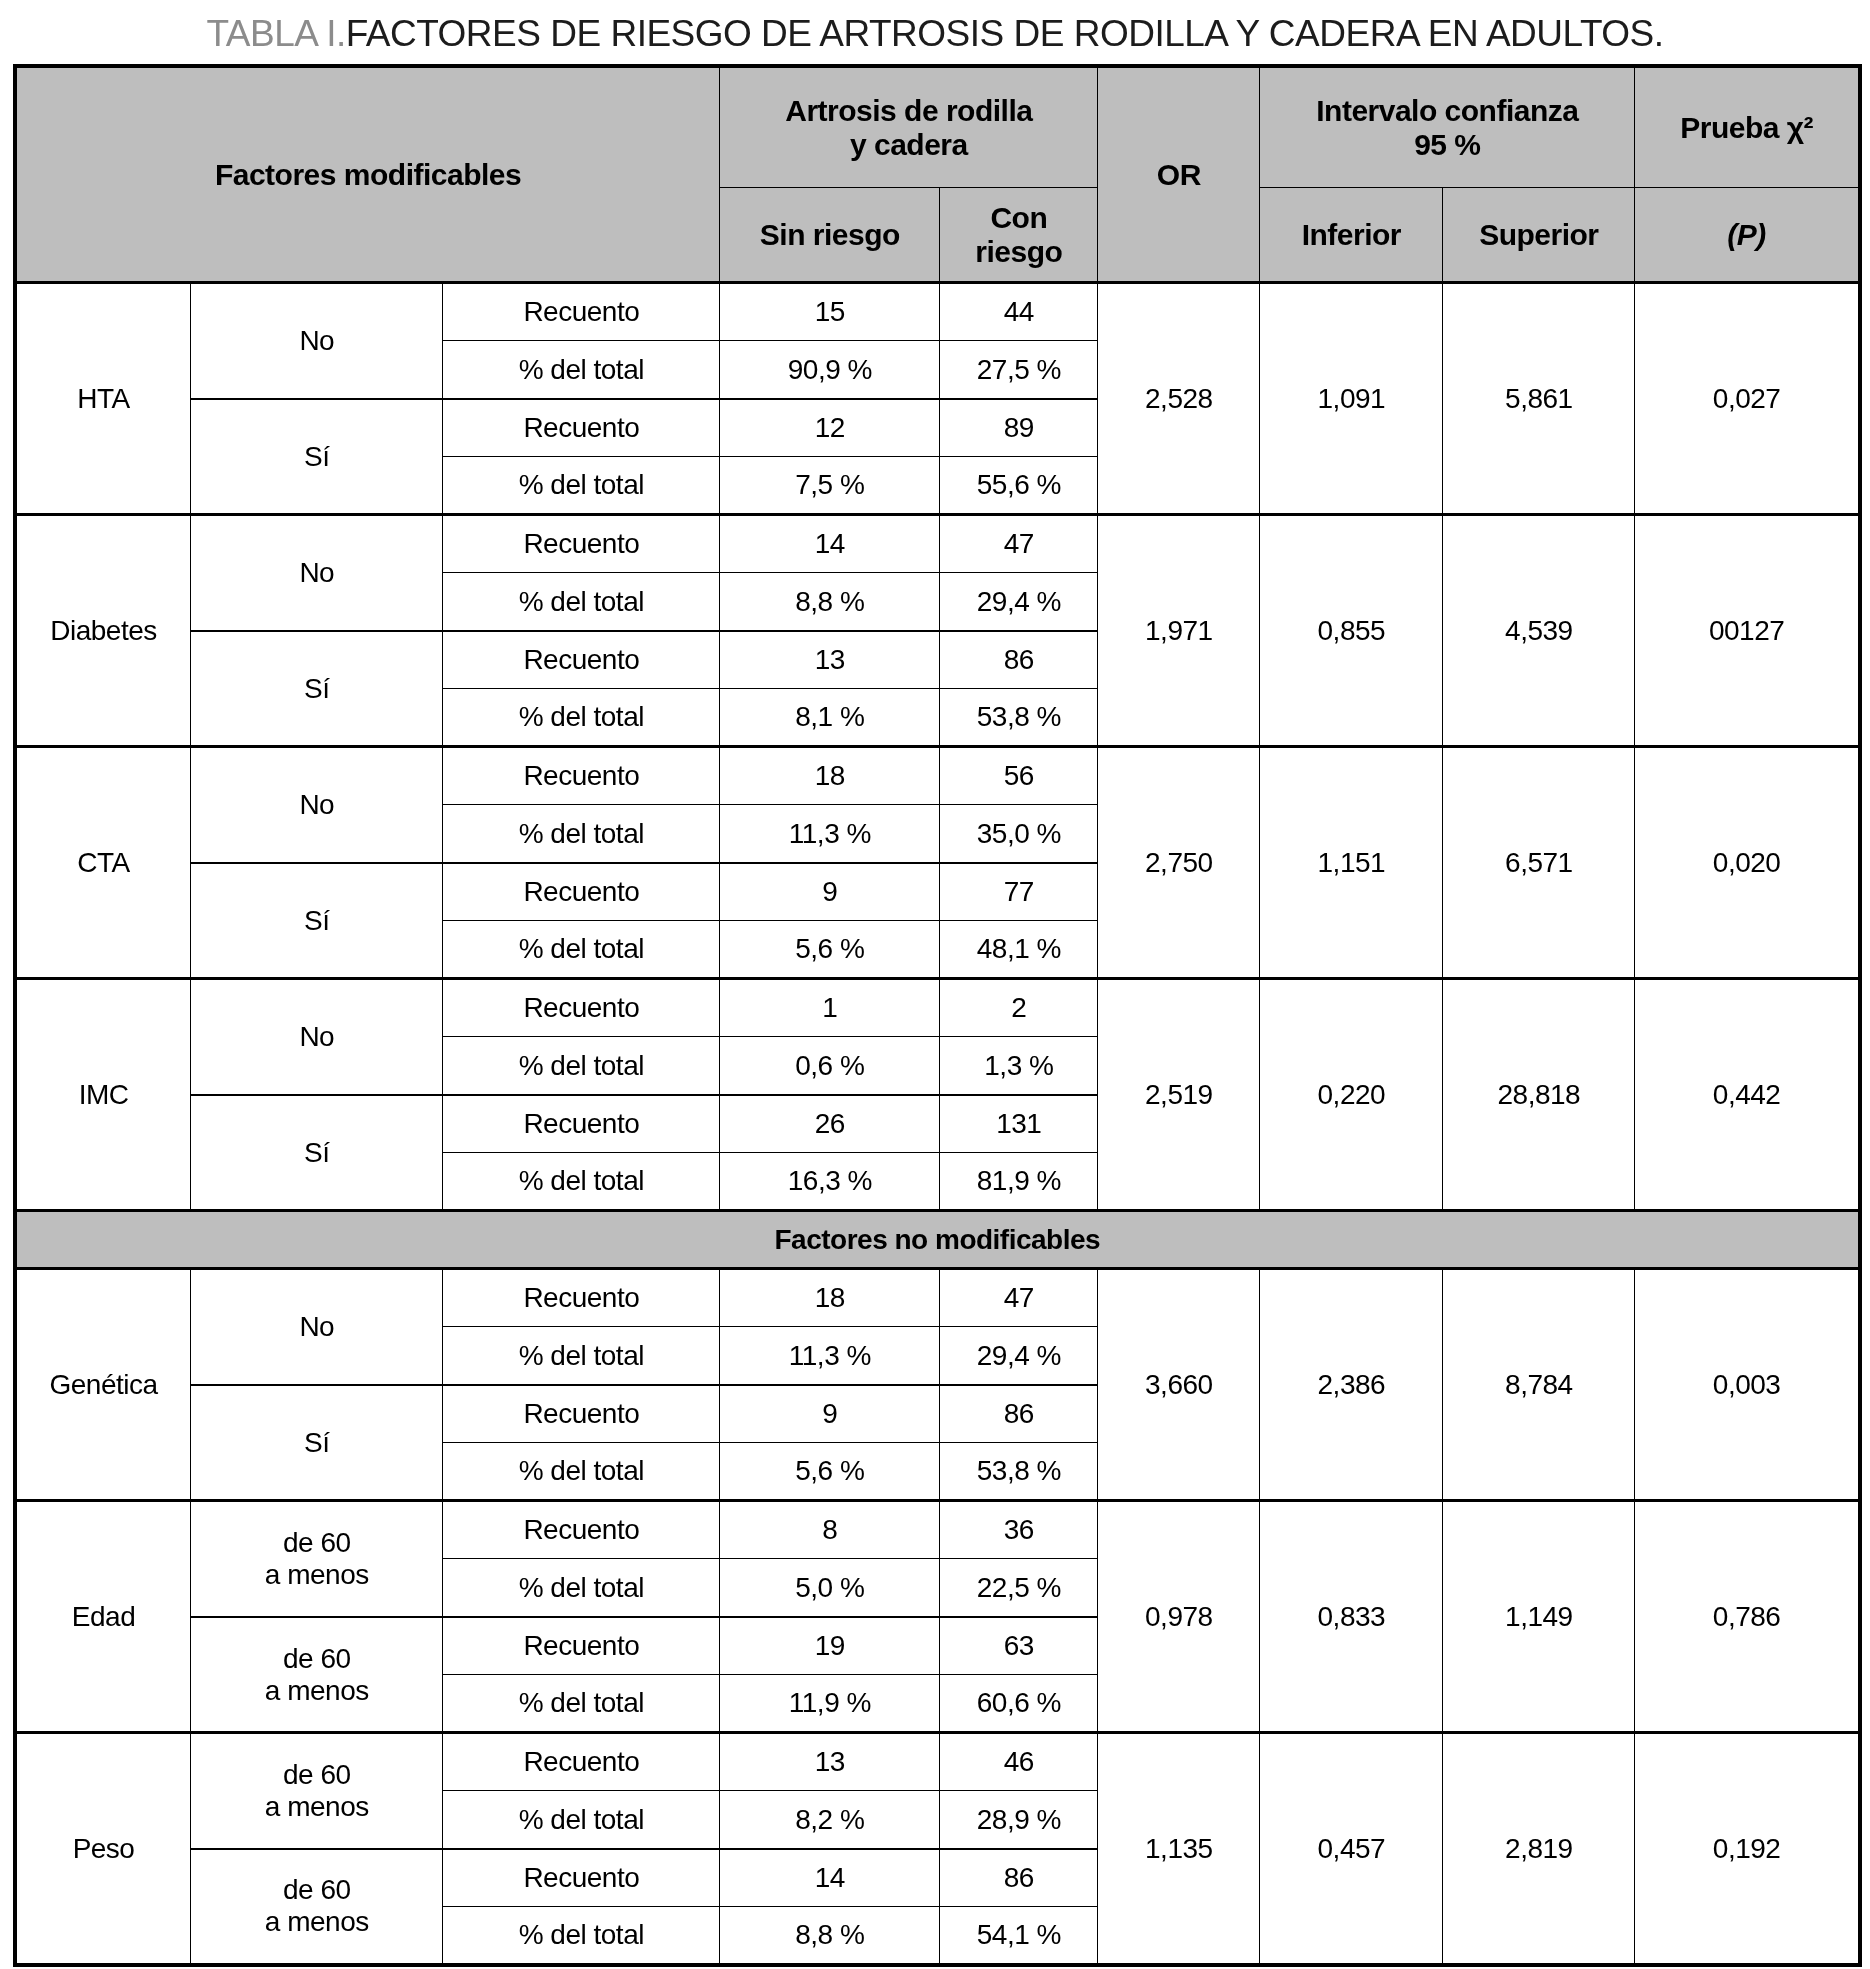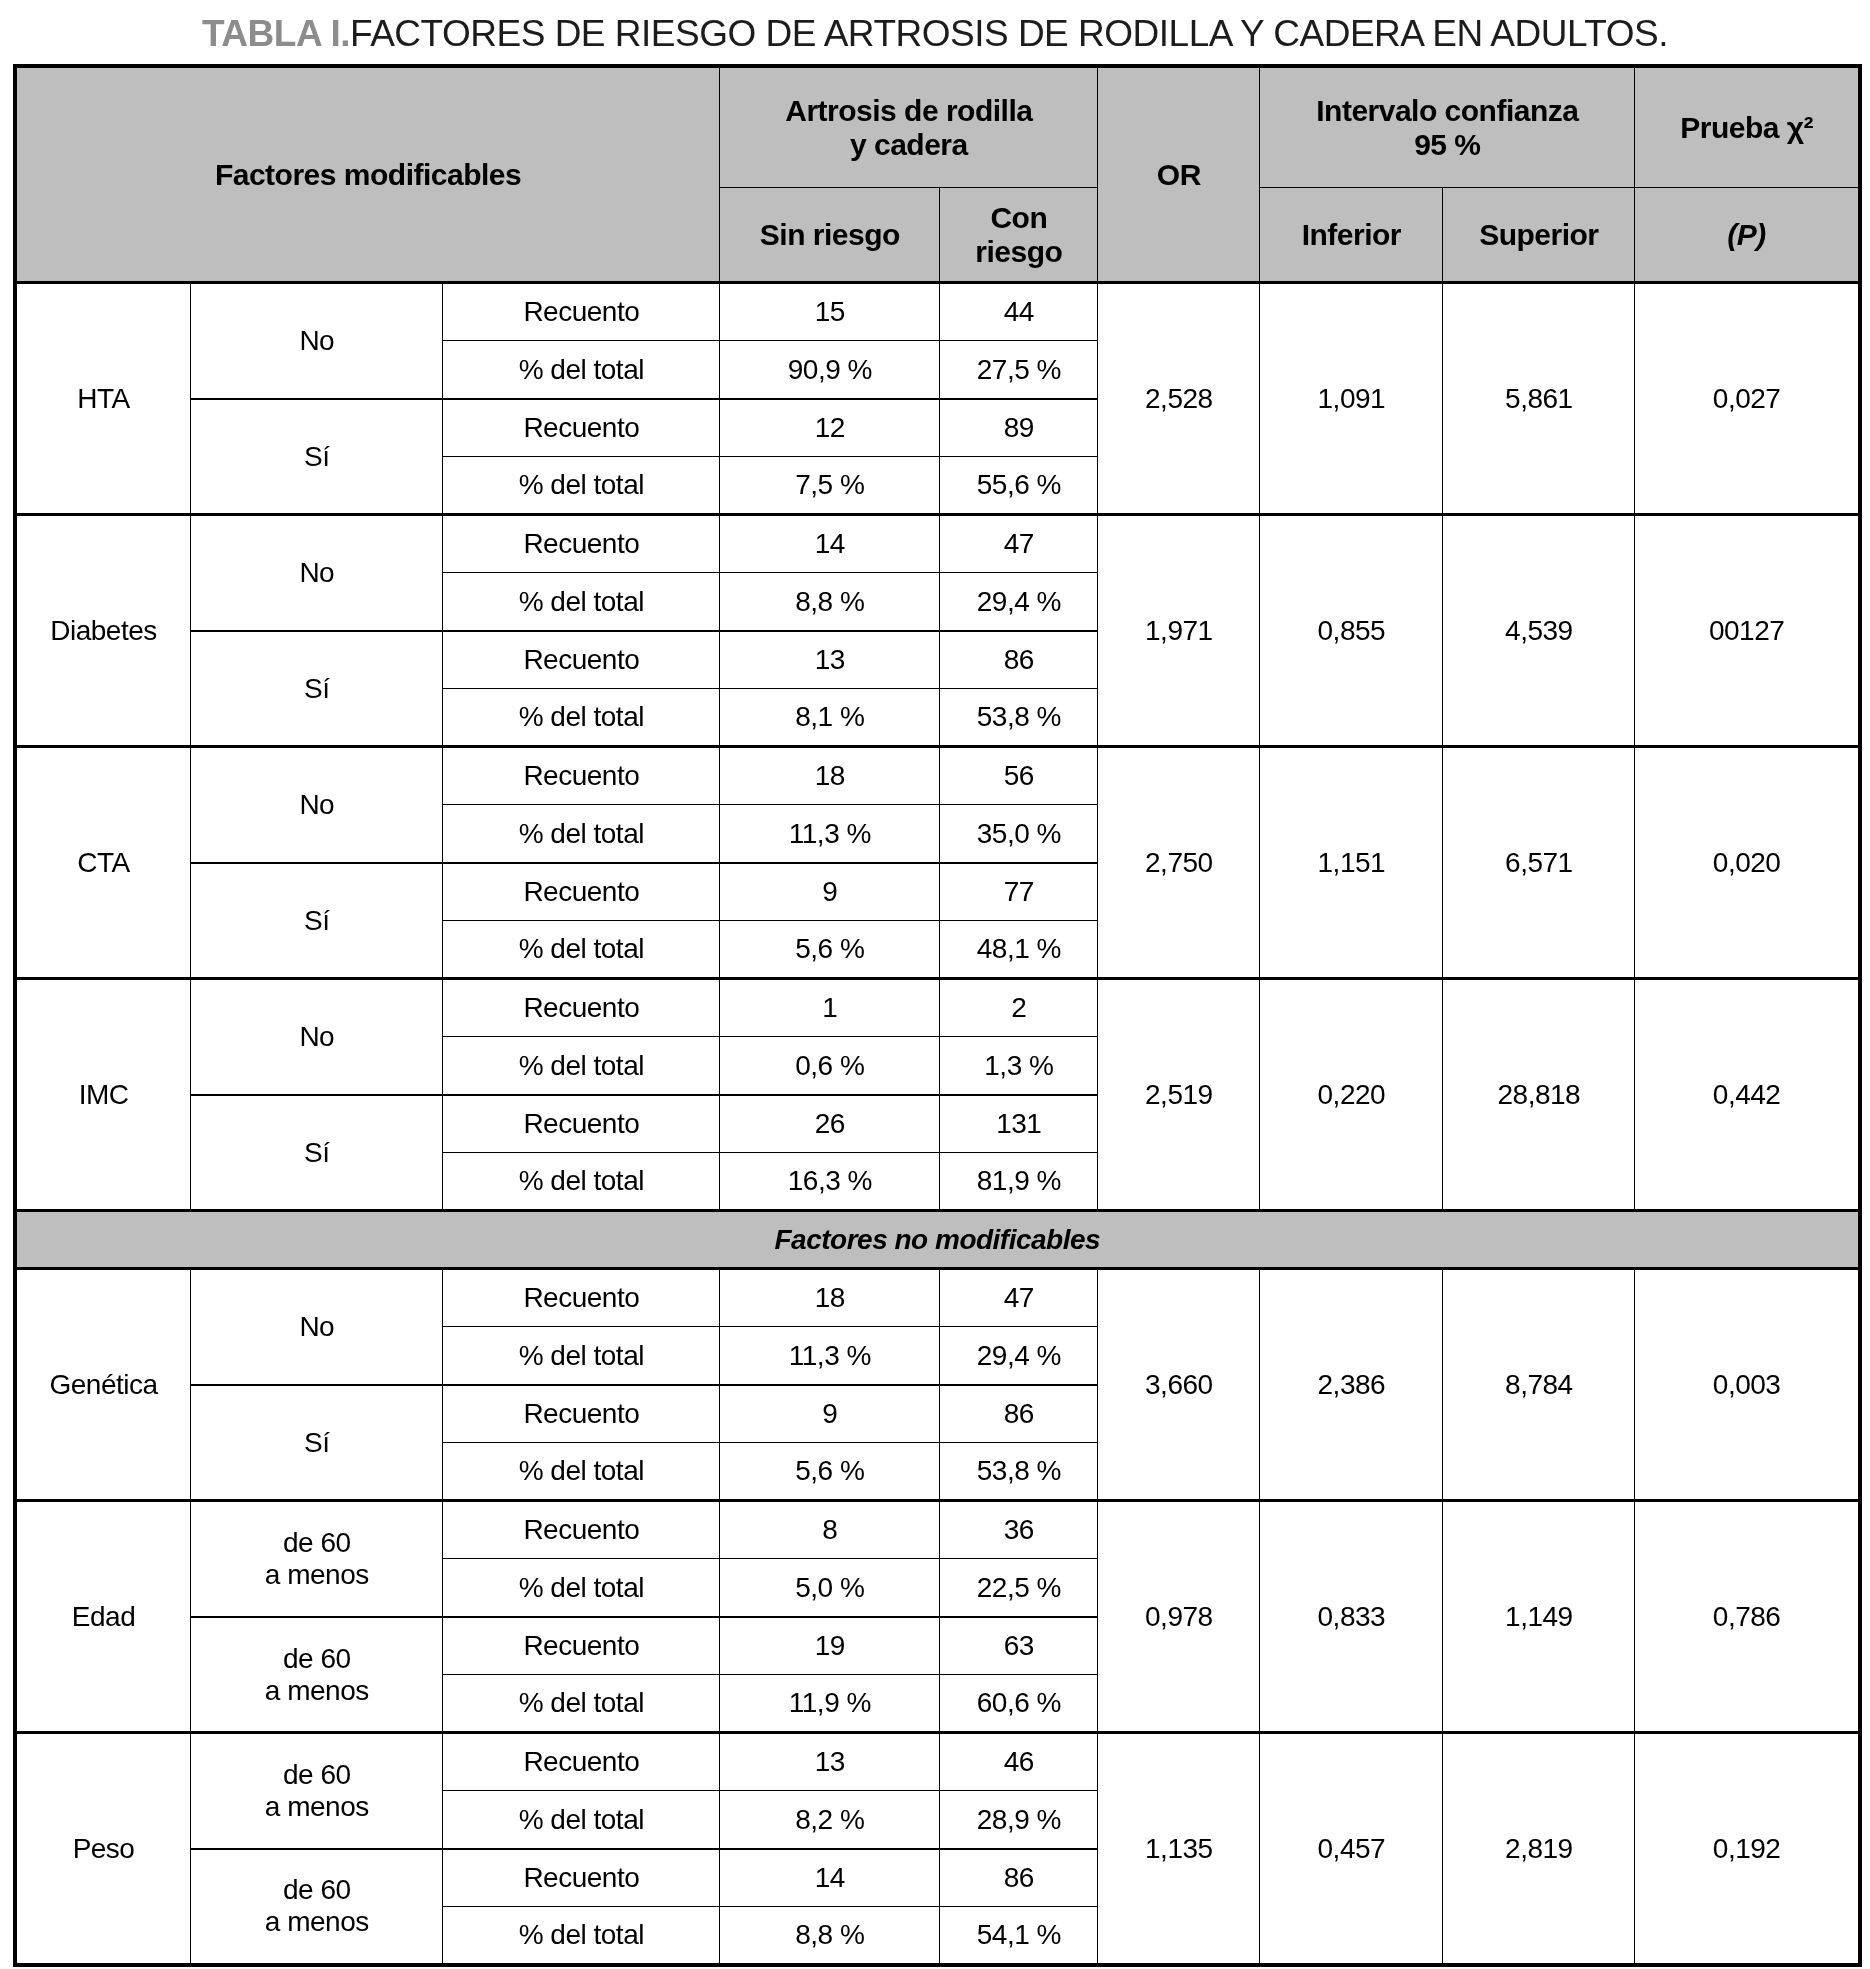--- a/index.html
+++ b/index.html
@@ -15,21 +15,21 @@
     margin: 12.8px 0 9.1px 0;
     text-align: center;
     font-size: 37px;
     font-stretch: condensed;
     letter-spacing: -0.5px;
     color: #1c1c1c;
     white-space: nowrap;
   }
   .title-label {
     color: #8c8c8c;
-    font-weight: 700;
+    font-weight: 400;
   }
   table.t {
     border-collapse: collapse;
     table-layout: fixed;
     width: 1845px;
     margin-left: 12.8px;
     border: 4.6px solid #000000;
   }
   .t th, .t td {
     border: 1.8px solid #000000;
@@ -52,21 +52,20 @@
   .t tbody td { font-size: 28px; }
   tr.block-top td { border-top: 3.7px solid #000000; }
   tr.level-top td { border-top: 2.7px solid #000000; }
   tr.band-row { height: 66px; }
   td.band {
     background: #bebebe;
     font-weight: 700;
     font-size: 29px;
     border-top: 3.7px solid #000000;
     border-bottom: 3.7px solid #000000;
-    font-style: italic;
   }
   .p-hdr { font-style: italic; }
 </style>
 </head>
 <body>
 
 <div class="title">
   <span class="title-label">TABLA I.</span><span class="title-text">FACTORES DE RIESGO DE ARTROSIS DE RODILLA Y CADERA EN ADULTOS.</span>
 </div>
 

